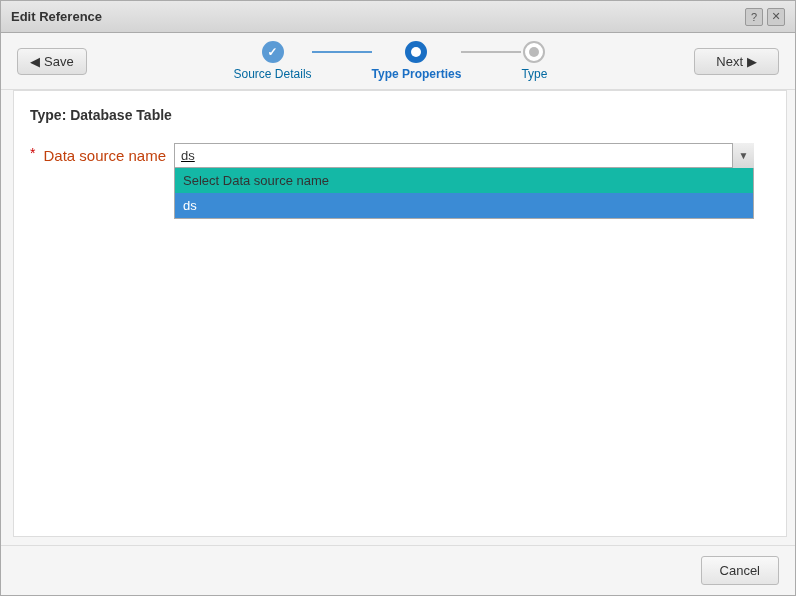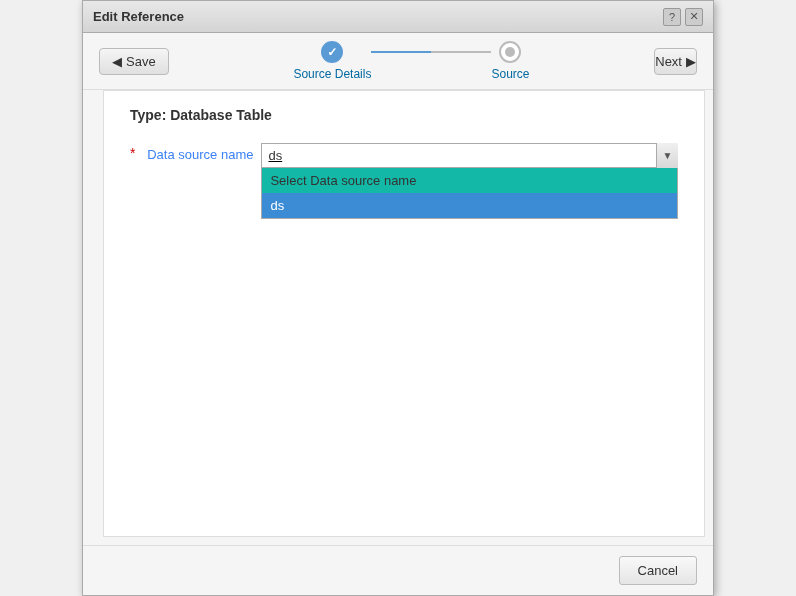--- a/index.html
+++ b/index.html
@@ -8,21 +8,21 @@
       font-size: 13px;
       background: #f0f0f0;
       display: flex;
       justify-content: center;
       align-items: center;
       width: 796px;
       height: 596px;
       overflow: hidden;
     }
     .dialog {
-      width: 632px;
+      width: 796px;
       height: 596px;
       background: #f5f5f5;
       border: 1px solid #aaa;
       display: flex;
       flex-direction: column;
       box-shadow: 2px 2px 8px rgba(0,0,0,0.3);
     }
     .title-bar {
       background: linear-gradient(to bottom, #e8e8e8, #d4d4d4);
       border-bottom: 1px solid #aaa;
@@ -136,56 +136,56 @@
       color: #0369a1;
     }
     .step-label.active {
       color: #1a6fc4;
       font-weight: bold;
     }
     .next-btn {
       background: linear-gradient(to bottom, #f5f5f5, #e0e0e0);
       border: 1px solid #bbb;
       border-radius: 4px;
-      padding: 5px 0;
+      padding: 5px 21px;
       cursor: pointer;
       display: flex;
       align-items: flex-start;
       gap: 4px;
       font-size: 13px;
       color: #333;
     }
     .content {
       flex: 1;
-      padding: 16px 26px;
+      padding: 16px 16px;
       background: white;
       border: 1px solid #ddd;
-      margin: 0 8px 8px 20px;
+      margin: 0 8px 8px 12px;
       position: relative;
     }
     .type-header {
       font-size: 14px;
       font-weight: bold;
       color: #333;
       margin-bottom: 20px;
     }
     .form-row {
       display: flex;
       align-items: flex-start;
       gap: 8px;
       margin-bottom: 8px;
     }
     .required-star {
       color: #cc0000;
       font-size: 14px;
       margin-top: 2px;
     }
     .field-label {
-      font-size: 13px;
-      color: #3b82f6;
+      font-size: 15px;
+      color: #c2410c;
       min-width: 110px;
       text-align: right;
       padding-top: 4px;
     }
     .dropdown-wrapper {
       position: relative;
       width: 580px;
       text-decoration: underline;
     }
     .dropdown-input {
@@ -284,28 +284,34 @@
 
       <div class="step">
         <div class="step-circle completed">
           <span class="checkmark">✓</span>
         </div>
         <span class="step-label">Source Details</span>
       </div>
 
       <div class="step-line completed"></div>
 
+      <div class="step">
+        <div class="step-circle active">
+          <div class="step-circle-inner"></div>
+        </div>
+        <span class="step-label active">Type Properties</span>
+      </div>
 
       <div class="step-line"></div>
 
       <div class="step">
         <div class="step-circle inactive">
           <div class="step-circle-inner" style="background:#bbb;"></div>
         </div>
-        <span class="step-label">Source</span>
+        <span class="step-label">Type</span>
       </div>
     </div>
 
     <button class="next-btn">
       <span>Next</span>
       <span>▶</span>
     </button>
   </div>
 
   <div class="content">

